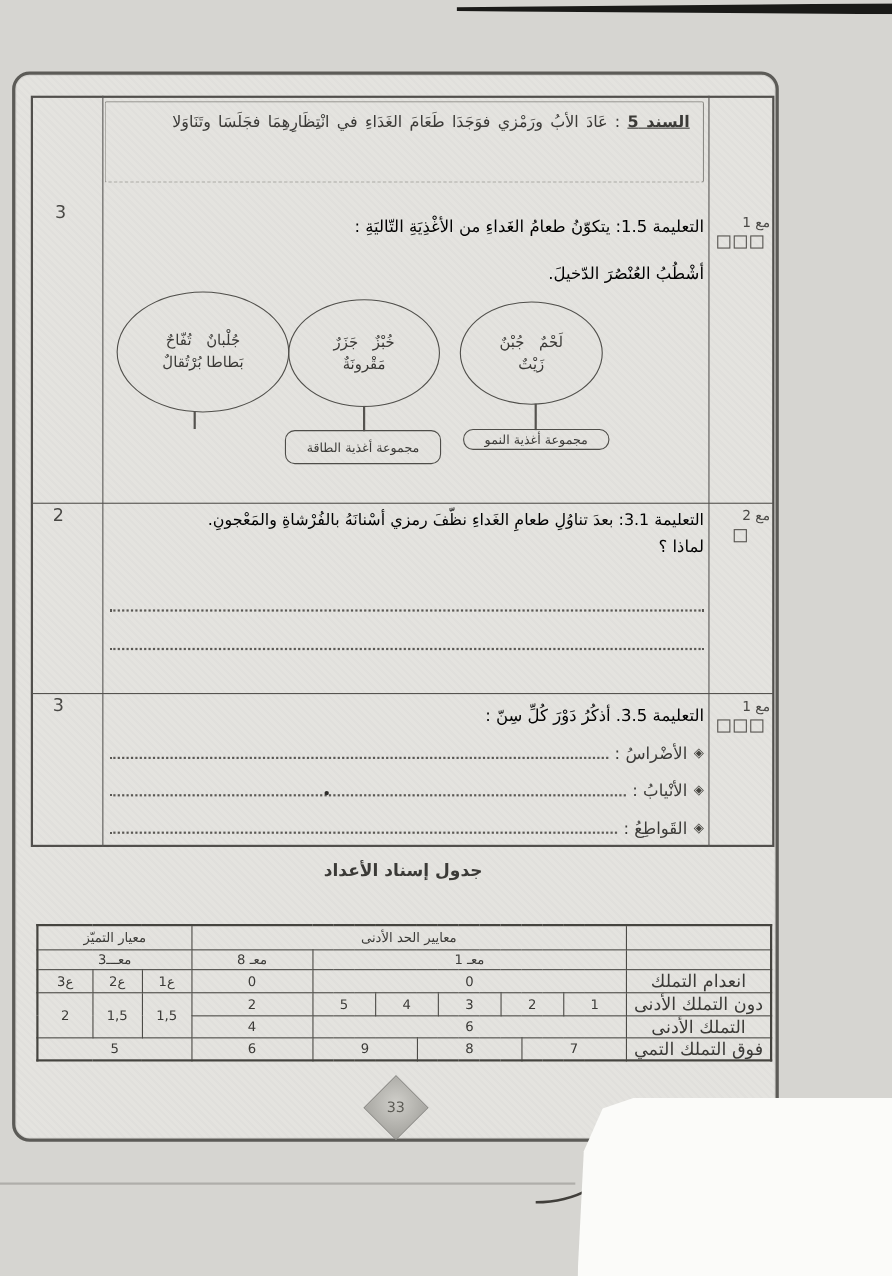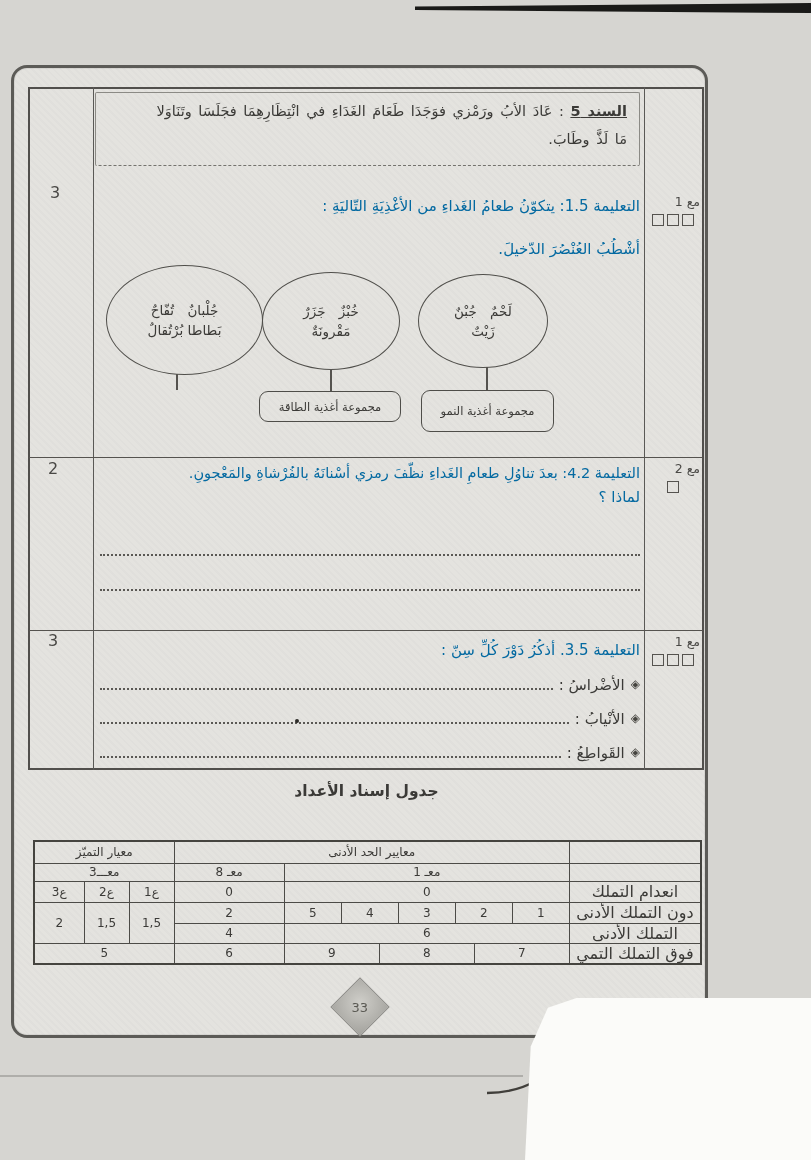--- a/index.html
+++ b/index.html
@@ -37,38 +37,38 @@
   .mc1{top:194px;} .mc2{top:461px;} .mc3{top:634px;}
   .mcell .mlabel{font-size:12.5px;direction:rtl;color:#4a4946;}
   .boxes{margin-top:5px;display:flex;justify-content:center;gap:3px;}
   .box{display:inline-block;width:12px;height:12px;border:1.4px solid #55534f;background:transparent;}
 
   .source-box{position:absolute;left:95px;top:92px;width:545px;height:74px;
               border:1px solid #8b8a85;border-bottom:1.5px dashed #74736e;border-radius:2px;
               direction:rtl;text-align:right;font-size:14.5px;line-height:1.9;padding:5px 12px;word-spacing:2px;}
   .source-title{text-decoration:underline;font-weight:bold;}
 
-  .rtl-line{position:absolute;direction:rtl;text-align:right;white-space:nowrap;font-size:15px;color:#0369a1;}
+  .rtl-line{position:absolute;direction:rtl;text-align:right;white-space:nowrap;font-size:15px;color:#000000;}
   .i1-l1{right:171px;top:197px;} .i1-l2{right:171px;top:240px;}
   .i2-l1{right:171px;top:465px;font-size:14.5px;} .i2-l2{right:171px;top:488px;}
   .i3-l1{right:171px;top:641px;}
 
   .oval{position:absolute;border:1.5px solid #504f4b;border-radius:50%;display:flex;flex-direction:column;
         align-items:center;justify-content:center;direction:rtl;font-size:13.5px;line-height:1.5;text-align:center;}
   .oval .ws{word-spacing:9px;}
   .ov-growth{left:418px;top:274px;width:130px;height:94px;}
   .ov-energy{left:262px;top:272px;width:138px;height:98px;}
   .ov-protection{left:106px;top:265px;width:157px;height:110px;}
   .connector{position:absolute;width:1.5px;background:#55534f;}
   .cn-growth{left:486px;top:367px;height:24px;}
   .cn-energy{left:330px;top:369px;height:23px;}
   .cn-protection{left:176px;top:374px;height:16px;}
   .gbox{position:absolute;border:1.5px solid #4e4d49;border-radius:9px;display:flex;align-items:center;
         justify-content:center;direction:rtl;font-size:11.5px;}
-  .gb-growth{left:421px;top:390px;width:133px;height:42px;}
+  .gb-growth{left:421px;top:390px;width:133px;height:19px;}
   .gb-energy{left:259px;top:391px;width:142px;height:31px;}
   .gb-protection{left:104px;top:389px;width:147px;height:32px;}
 
   .dotline{position:absolute;left:100px;width:540px;height:8px;border-bottom:2px dotted #5a5854;}
   .dl1{top:548px;} .dl2{top:583px;}
 
   .item{position:absolute;left:100px;width:540px;display:flex;direction:rtl;gap:6px;font-size:15px;}
   .it1{top:676px;} .it2{top:710px;} .it3{top:744px;}
   .item .bullet{font-size:12px;color:#45443f;line-height:1.4;}
   .item .dots{flex:1;border-bottom:2px dotted #5a5854;margin-bottom:4px;}
@@ -126,21 +126,20 @@
     <div class="mlabel">مع 1</div>
     <div class="boxes">
       <span class="box"></span>
         <span class="box"></span>
         <span class="box"></span>
     </div>
   </div>
 
   <div class="source-box">
     <span class="source-title">السند 5</span><span> : </span><span>عَادَ الأبُ ورَمْزي فوَجَدَا طَعَامَ الغَدَاءِ في انْتِظَارِهِمَا فجَلَسَا وتَنَاوَلا</span>
-    <div>مَا لَذَّ وطَابَ.</div>
   </div>
 
   <div class="rtl-line i1-l1"><span>التعليمة 1.5</span><span>: يتكوّنُ طعامُ الغَداءِ من الأغْذِيَةِ التّاليَةِ :</span></div>
   <div class="rtl-line i1-l2">أشْطُبُ العُنْصُرَ الدّخيلَ.</div>
 
   <div class="oval ov-growth">
     <div class="ws">لَحْمٌ جُبْنٌ</div>
     <div>زَيْتٌ</div>
   </div>
   <div class="oval ov-energy">
@@ -150,21 +149,21 @@
   <div class="oval ov-protection">
     <div class="ws">جُلْبانٌ تُفّاحٌ</div>
     <div>بَطاطا بُرْتُقالٌ</div>
   </div>
   <div class="connector cn-growth"></div>
   <div class="connector cn-energy"></div>
   <div class="connector cn-protection"></div>
   <div class="gbox gb-growth">مجموعة أغذية النمو</div>
   <div class="gbox gb-energy">مجموعة أغذية الطاقة</div>
 
-  <div class="rtl-line i2-l1"><span>التعليمة 4.2</span><span>: بعدَ تناوُلِ طعامِ الغَداءِ نظّفَ رمزي أسْنانَهُ بالفُرْشاةِ والمَعْجونِ.</span></div>
+  <div class="rtl-line i2-l1"><span>التعليمة 3.1</span><span>: بعدَ تناوُلِ طعامِ الغَداءِ نظّفَ رمزي أسْنانَهُ بالفُرْشاةِ والمَعْجونِ.</span></div>
   <div class="rtl-line i2-l2">لماذا ؟</div>
   <div class="dotline dl1"></div>
   <div class="dotline dl2"></div>
 
   <div class="rtl-line i3-l1"><span>التعليمة 3.5</span><span>. أذكُرُ دَوْرَ كُلِّ سِنّ :</span></div>
   <div class="item it1">
     <span class="bullet">◈</span>
     <span>الأضْراسُ : </span>
     <span class="dots"></span>
   </div>

